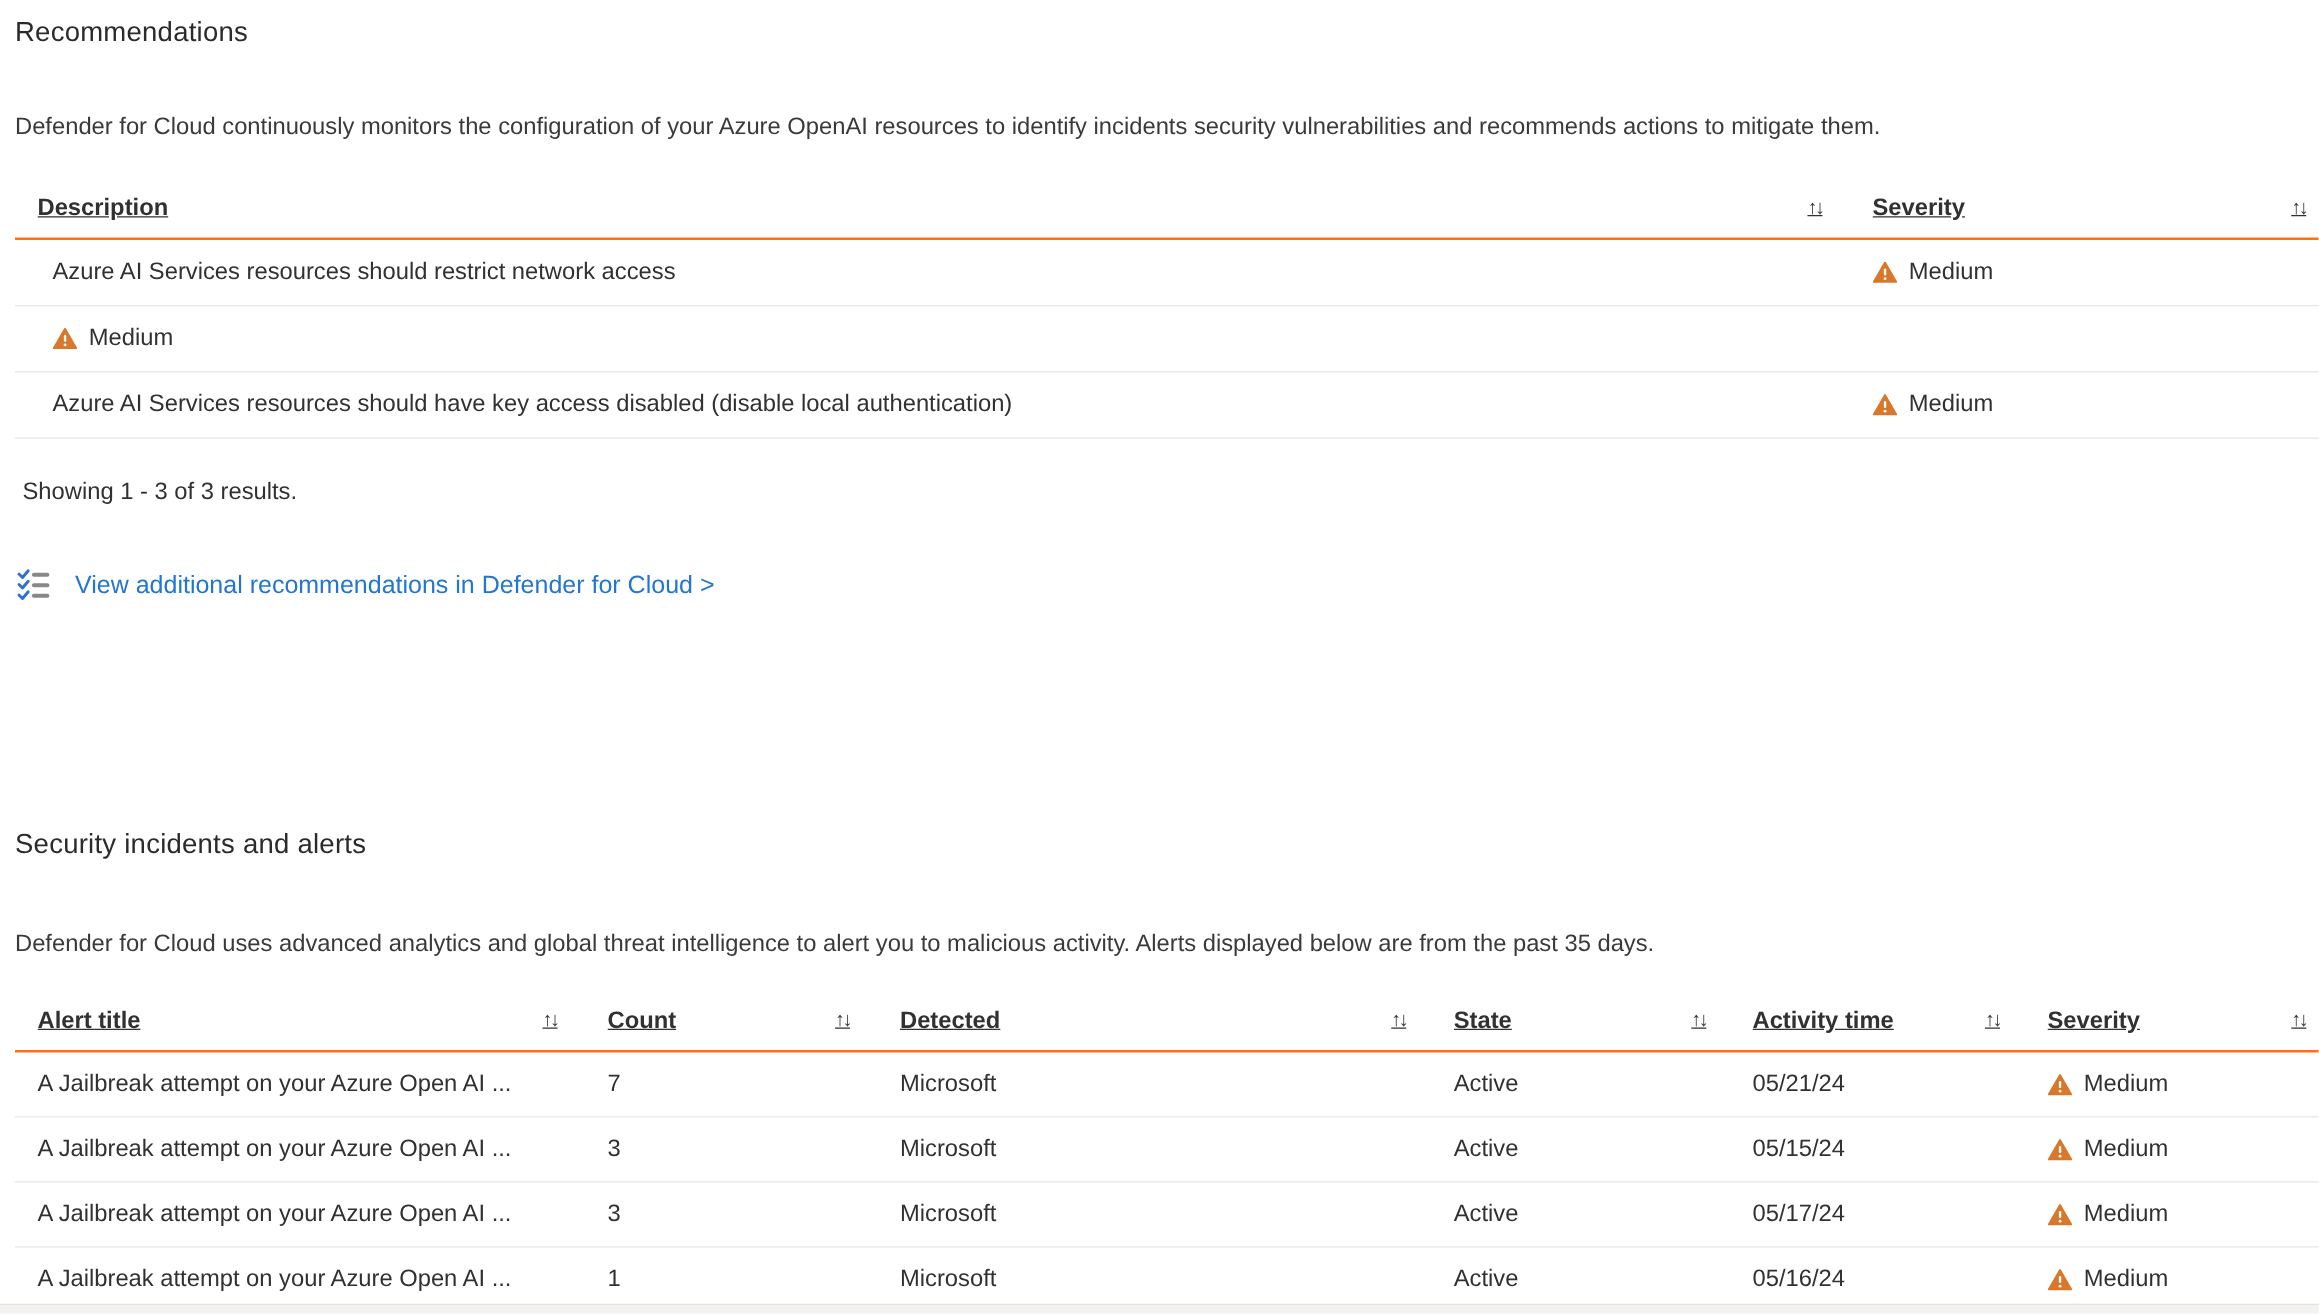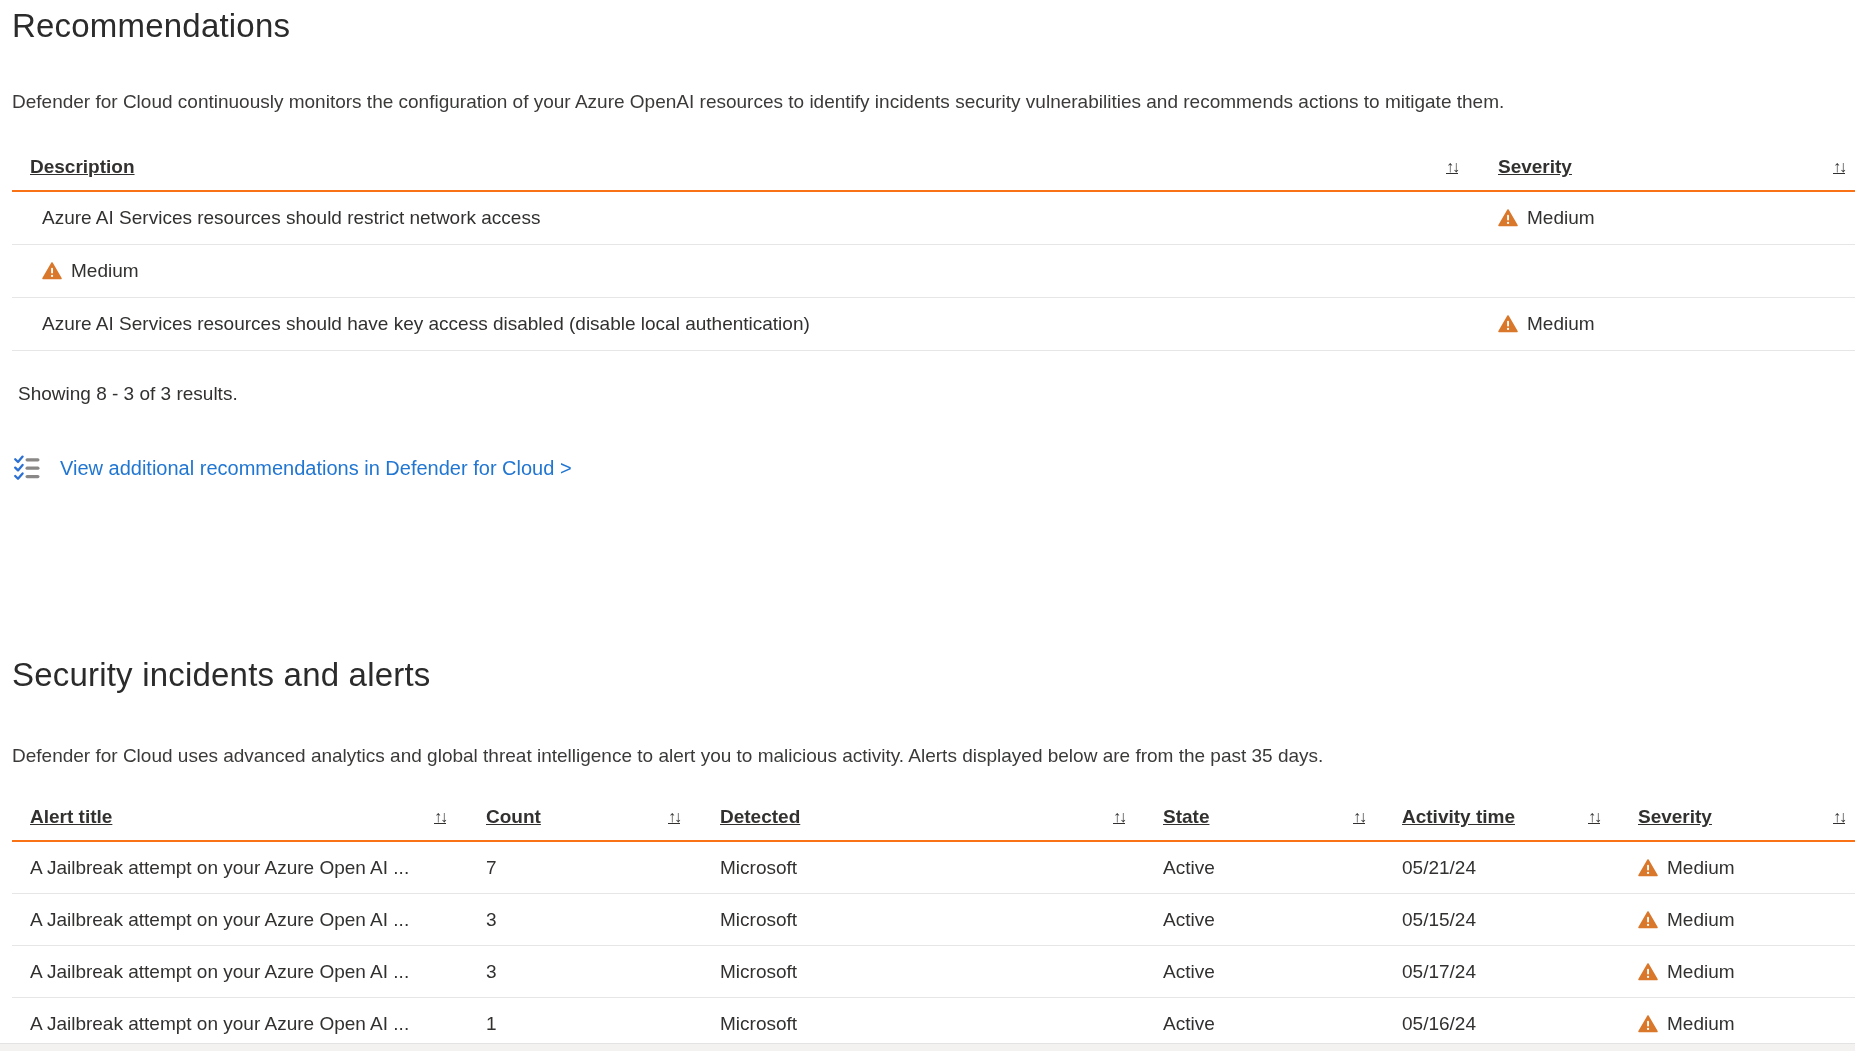--- a/index.html
+++ b/index.html
@@ -1,20 +1,20 @@
 <!DOCTYPE html>
 <html><head>
 <meta charset="utf-8">
 <style>
   * { margin:0; padding:0; box-sizing:border-box; }
   html,body { width:1855px; height:1051px; overflow:hidden; background:#ffffff;
               font-family:"Liberation Sans", sans-serif; color:#323130; }
   .page { position:relative; width:1855px; height:1051px; padding:4px 0 0 12px; }
 
-  h1.section-title { font-size:33px; font-weight:400; color:#2b2b2b; line-height:44px; letter-spacing:0.2px; }
+  h1.section-title { font-size:22px; font-weight:400; color:#2b2b2b; line-height:44px; letter-spacing:0.2px; }
   p.section-desc { font-size:19px; line-height:24px; color:#3b3a39; }
   #reco-desc { margin-top:42px; }
   #alerts-desc { margin-top:47px; }
   #alerts-title { margin-top:170px; }
 
   
   .grid1 { display:grid; grid-template-columns:1456px 387px; }
   .grid2 { display:grid; grid-template-columns:444px 234px 445px 240px 235px 245px; }
   .thead { height:48px; border-bottom:2px solid #f97316;text-decoration:underline; }
   .thead1 { margin-top:30px; }
@@ -91,21 +91,21 @@
         <svg width="20" height="18" viewBox="0 0 20 18">
             <path d="M10 1 L19 16.5 H1 Z" fill="#d9772b" stroke="#d9772b" stroke-width="1.5" stroke-linejoin="round"></path>
             <rect x="9.1" y="5.8" width="1.9" height="5.6" rx="0.9" fill="#ffffff"></rect>
             <circle cx="10.05" cy="13.9" r="1.15" fill="#ffffff"></circle>
           </svg>
         <span>Medium</span>
       </div>
     </div>
   </div>
 
-  <p class="showing">Showing 8 - 3 of 3 results.</p>
+  <p class="showing">Showing 1 - 3 of 3 results.</p>
 
   <div class="link-row">
     <svg width="28" height="28" viewBox="0 0 28 28">
       <path d="M2.2 5.2 L5 8 L9.6 2.6" fill="none" stroke="#2c70d4" stroke-width="2.3" stroke-linecap="round" stroke-linejoin="round"></path>
       <rect x="12.5" y="4.2" width="14" height="3.2" rx="1.6" fill="#8a8886"></rect>
       <path d="M2.2 13.6 L5 16.4 L9.6 11" fill="none" stroke="#2c70d4" stroke-width="2.3" stroke-linecap="round" stroke-linejoin="round"></path>
       <rect x="12.5" y="12.6" width="14" height="3.2" rx="1.6" fill="#8a8886"></rect>
       <path d="M2.2 22 L5 24.8 L9.6 19.4" fill="none" stroke="#2c70d4" stroke-width="2.3" stroke-linecap="round" stroke-linejoin="round"></path>
       <rect x="12.5" y="21" width="14" height="3.2" rx="1.6" fill="#8a8886"></rect>
     </svg>

